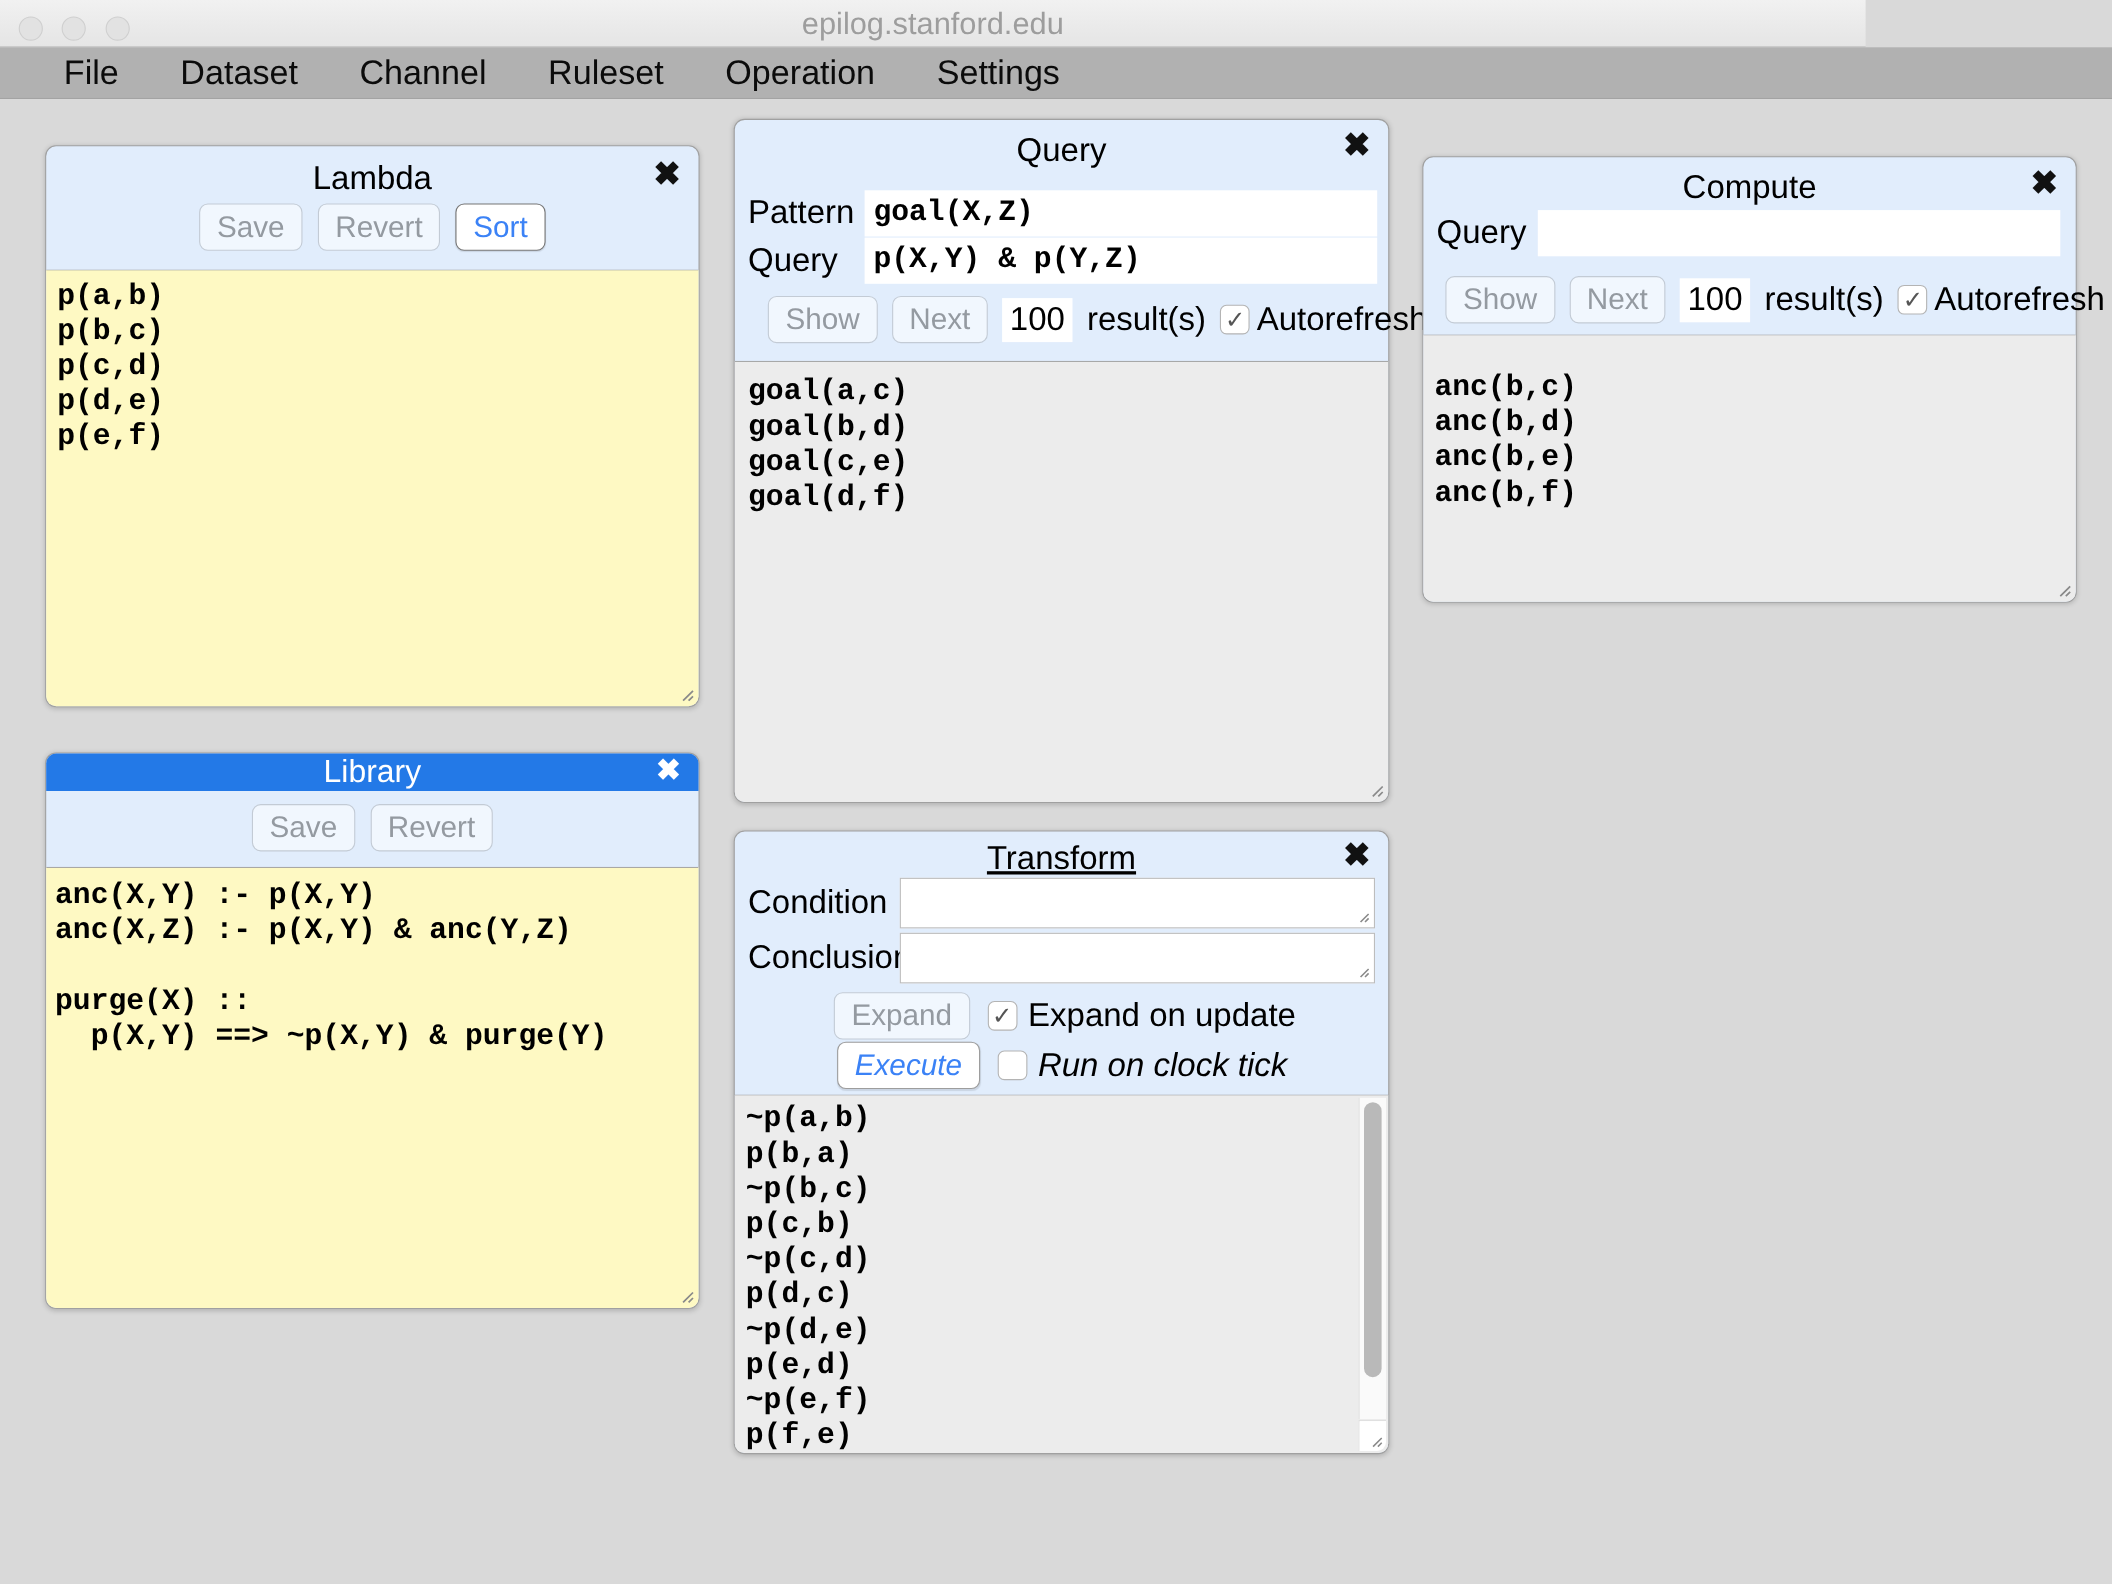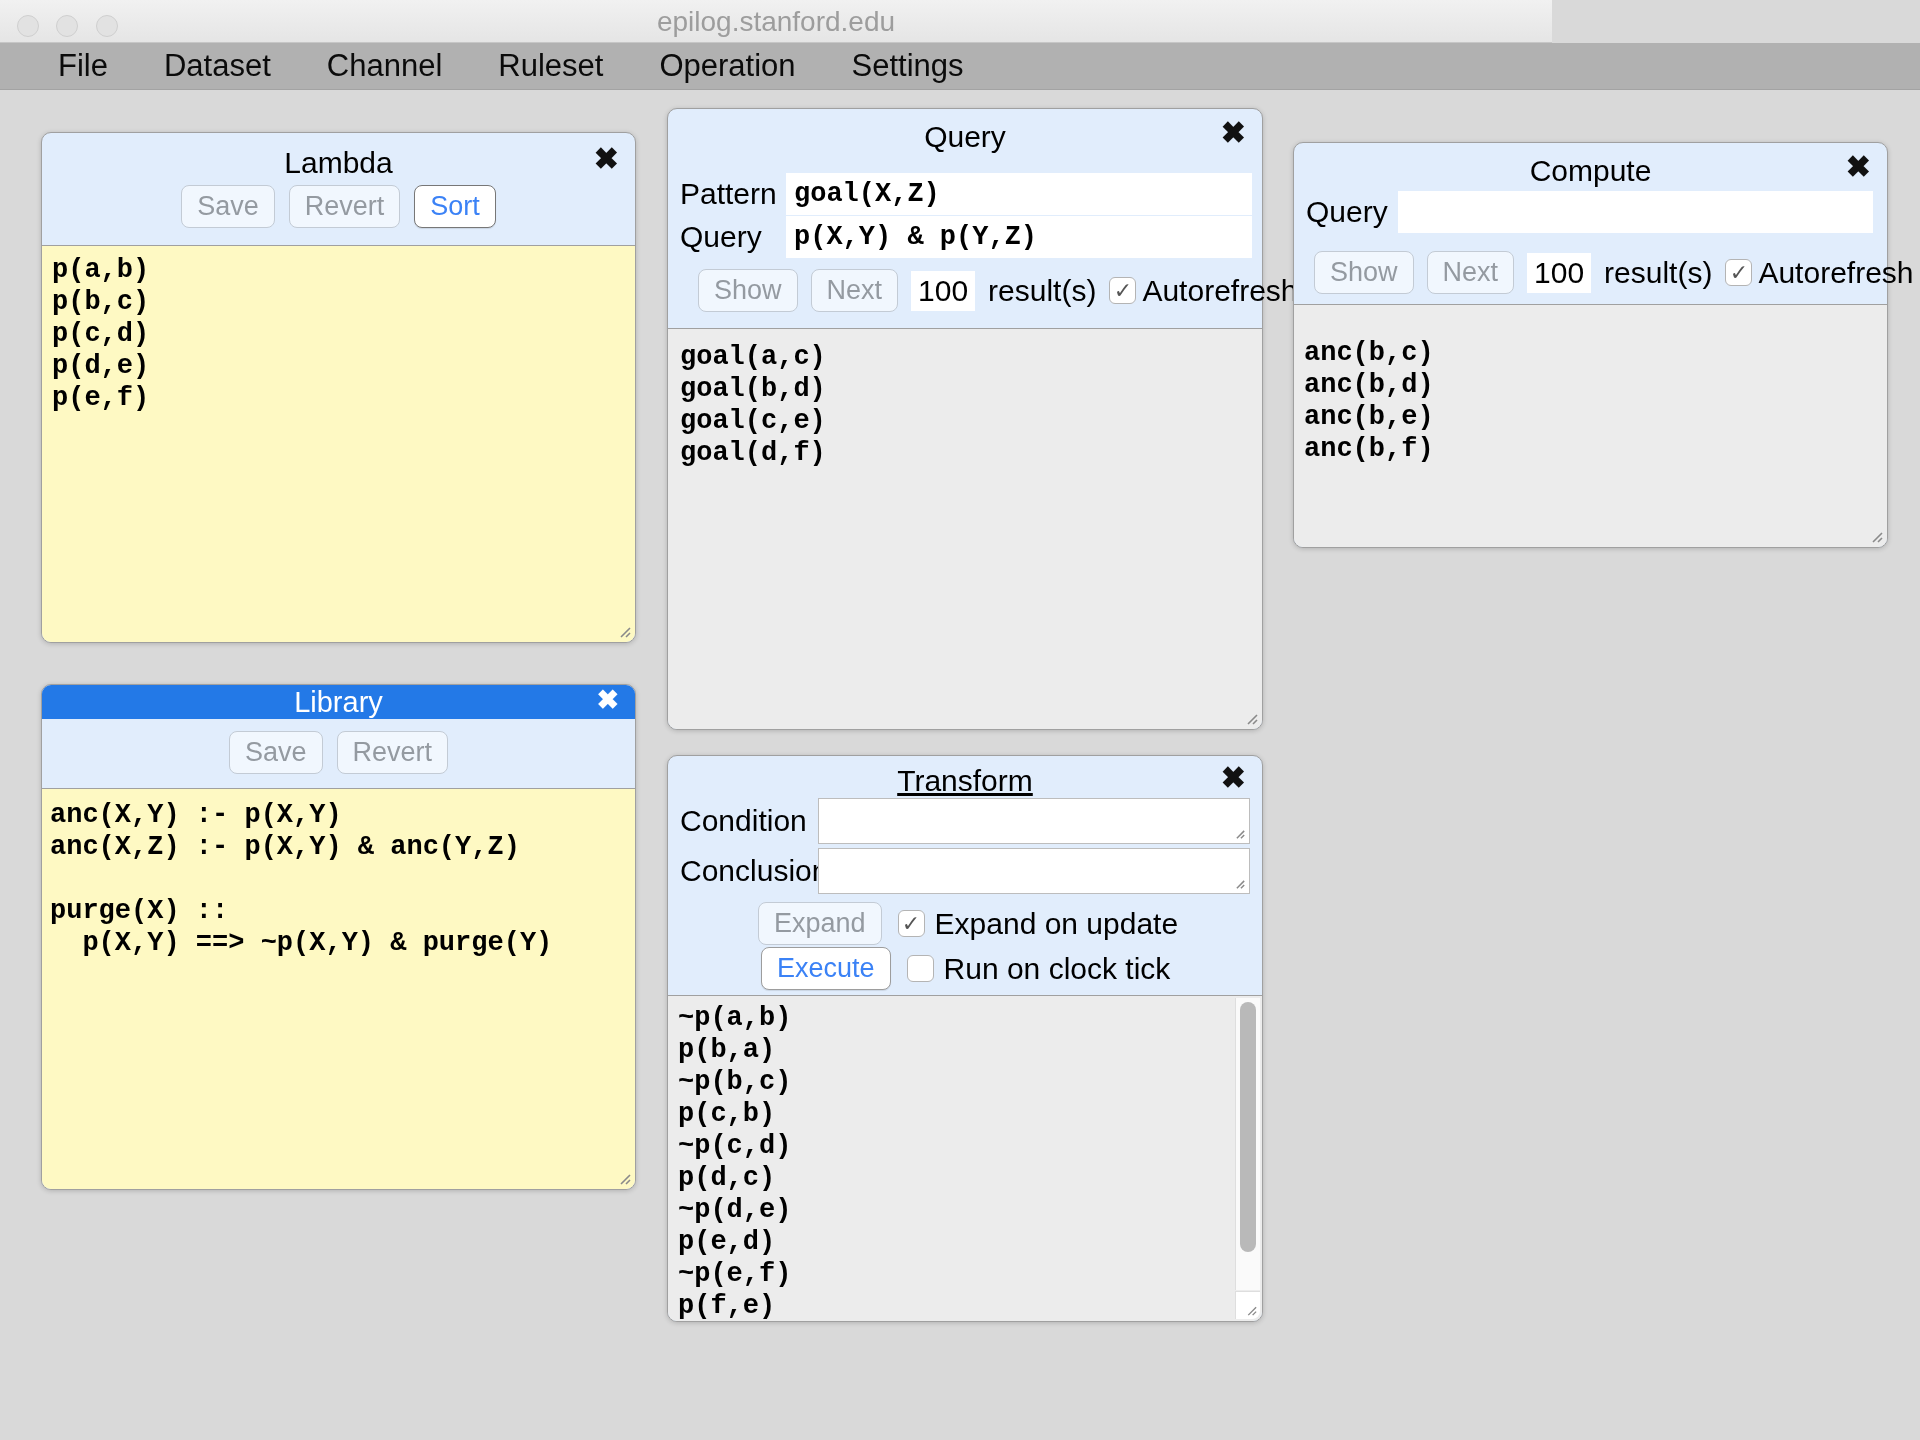--- a/index.html
+++ b/index.html
@@ -5,21 +5,21 @@
   * { margin:0; padding:0; box-sizing:border-box; }
   html,body { width:1920px; height:1440px; }
   body {
     position:relative; overflow:hidden;
     background:#d9d9d9;
     font-family:"Liberation Sans", sans-serif;
     color:#000;
   }
   
   .titlebar {
-    position:absolute; left:0; top:0; width:1552px; height:43px;
+    position:absolute; left:0; top:0; width:1696px; height:43px;
     background:linear-gradient(#f1f1f1,#e5e5e5);
     border-bottom:1px solid #c6c6c6;
   }
   .traffic {
     position:absolute; top:15px; width:22px; height:22px; border-radius:50%;
     background:#e2e2e2; border:1px solid #cfcfcf;
   }
   .window-title {
     position:absolute; left:0; top:0; width:100%; height:43px;
     line-height:43px; text-align:center;
@@ -221,21 +221,21 @@
         </svg>
     </div>
   </div>
 
   <div class="row" style="left:90px; top:146px; gap:16px;">
     <span class="btn">Expand</span>
     <span class="checkbox">✓</span>
     <span class="label" style="margin-left:-6px;">Expand on update</span>
   </div>
 
-  <div class="row" style="left:93px; top:191px; gap:16px;">
+  <div class="row" style="left:93px; top:191px; gap:16px;font-style:italic;">
     <span class="btn enabled">Execute</span>
     <span class="checkbox"></span>
     <span class="label" style="margin-left:-6px;">Run on clock tick</span>
   </div>
 
   <div class="content gray" style="top:239px;">
     <div class="codearea" style="padding:6px 0 0 10px;">~p(a,b)
 p(b,a)
 ~p(b,c)
 p(c,b)

